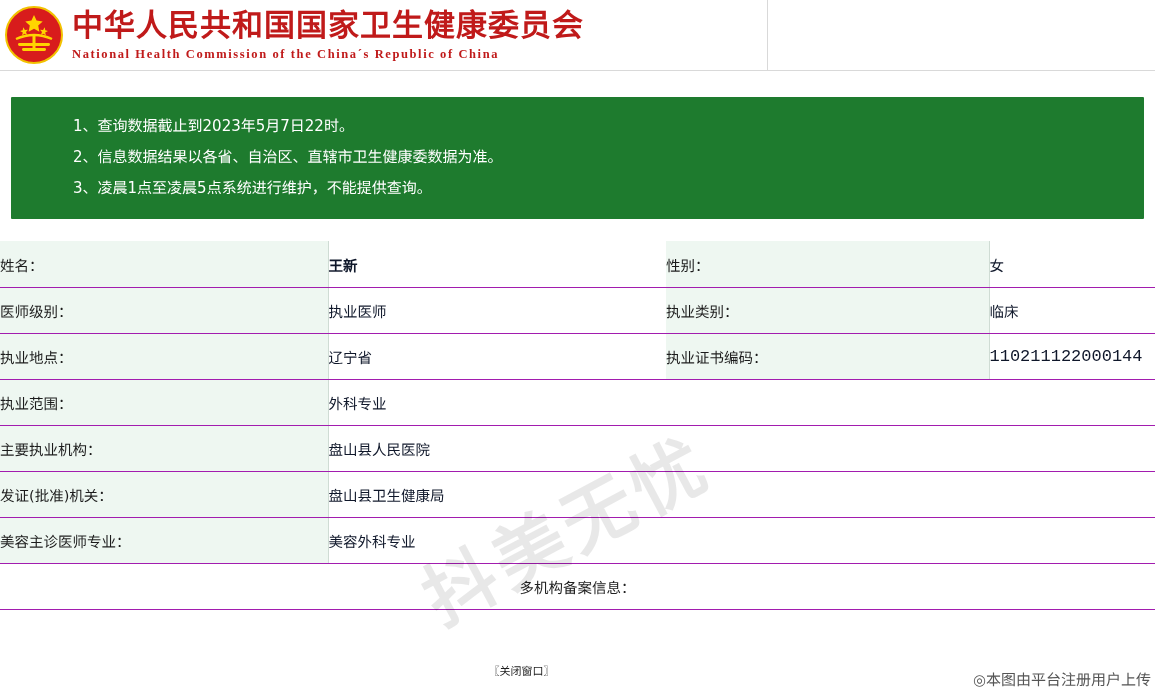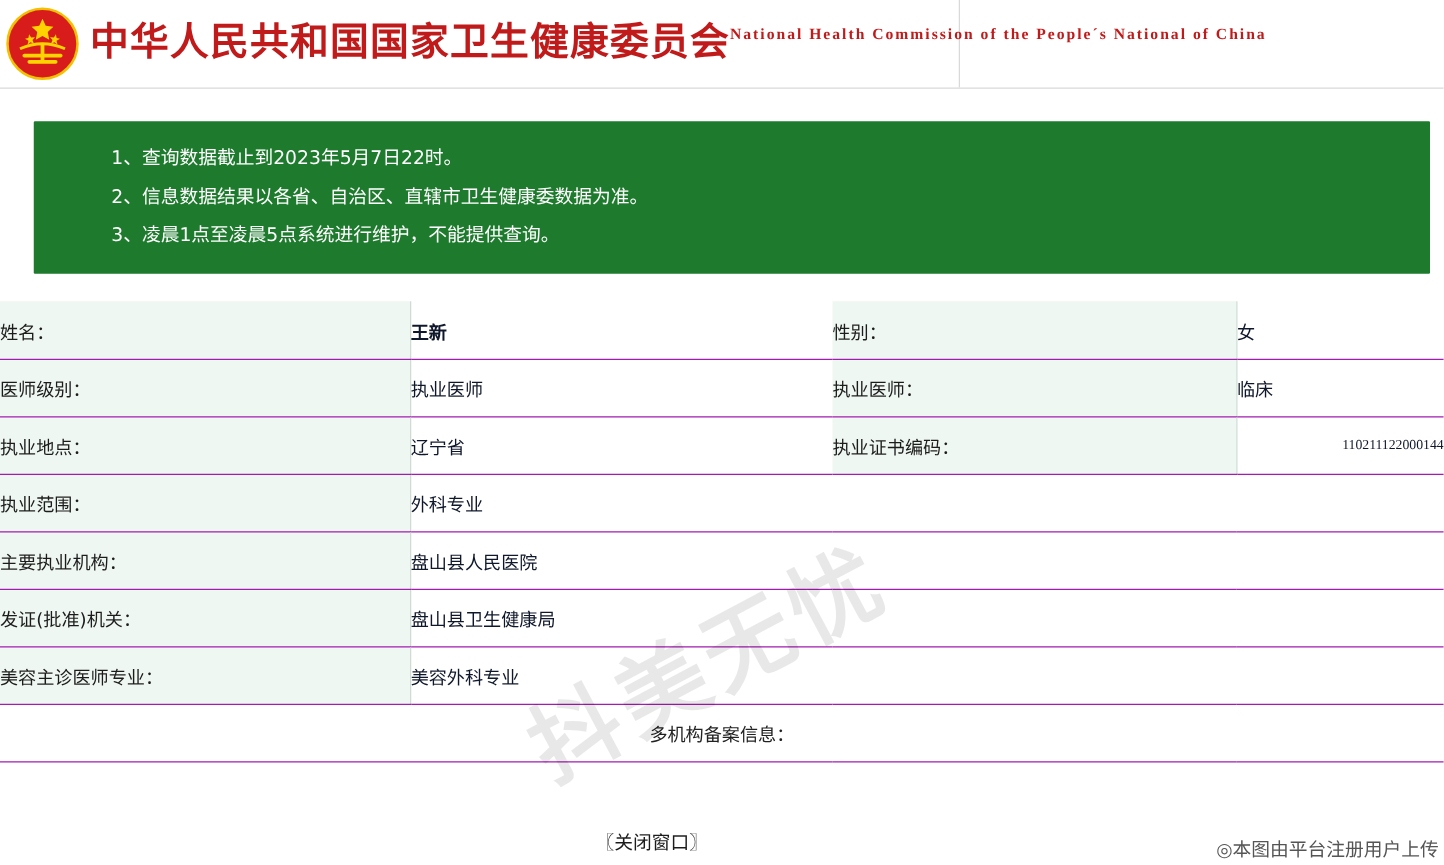--- a/index.html
+++ b/index.html
@@ -36,21 +36,21 @@
     width: 60px;
     height: 60px;
     margin-left: 4px;
     margin-right: 8px;
     flex: 0 0 auto;
     position: relative;
   }
   .emblem svg { display: block; }
   .header-text {
     display: flex;
-    flex-direction: row;
+    flex-direction: column;
   }
   .header-cn {
     font-family: "DejaVu Sans", "Liberation Sans", sans-serif;
     font-size: 31px;
     font-weight: bold;
     color: #c01a1a;
     letter-spacing: 1px;
     line-height: 1.15;
     white-space: nowrap;
   }
@@ -67,21 +67,20 @@
 
   
   .notice-wrap {
     padding: 26px 11px 0 11px;
   }
   .notice {
     background: #1e7b2e;
     color: #ffffff;
     padding: 14px 16px 16px 0;
     border-radius: 1px;
-    margin-left: 16px;
   }
   .notice p {
     margin: 0;
     padding: 3px 0 3px 62px;
     font-family: "DejaVu Sans", "Liberation Sans", sans-serif;
     font-size: 15px;
     line-height: 1.65;
     white-space: nowrap;
   }
 
@@ -111,23 +110,22 @@
     border-right: 1px solid #cfdcd4;
     font-size: 14.5px;
   }
   td.value {
     background: #ffffff;
     padding-left: 12px;
     color: #0f172a;
   }
   td.value.bold { font-weight: bold; }
   td.value.num {
-    font-family: Liberation Serif, serif;
-    font-size: 11px;
-    text-align: right;
+    font-family: Liberation Mono, monospace;
+    font-size: 17px;
   }
   .col-l1 { width: 328px; }
   .col-v1 { width: 338px; }
   .col-l2 { width: 323px; }
   .col-v2 { width: 166px; }
 
   .multi-row td {
     text-align: center;
     font-size: 15px;
     height: 46px;
@@ -135,21 +133,21 @@
     border-bottom: 1px solid #cfdcd4;
     padding-right: 180px;
   }
 
   
   .close-row {
     text-align: center;
     padding-top: 52px;
     padding-right: 112px;
     font-family: "DejaVu Sans", "Liberation Sans", sans-serif;
-    font-size: 15px;
+    font-size: 11px;
     color: #1c1c1c;
   }
   .close-link {
     color: #1c1c1c;
     text-decoration: none;
     cursor: pointer;
   }
 
   
   .watermark {
@@ -188,21 +186,21 @@
         <path d="M16 26 l2.8 1.6 -0.8 3.1 2.4 -2 2.8 1.2 -1.2 -2.9 2-2.3 -3.1 .3 -1.6 -2.7 -0.6 3z" fill="#ffd400"></path>
         <path d="M44 26 l-2.8 1.6 .8 3.1 -2.4 -2 -2.8 1.2 1.2 -2.9 -2 -2.3 3.1 .3 1.6 -2.7 .6 3z" fill="#ffd400"></path>
         <rect x="14" y="38" width="32" height="3" rx="1.4" fill="#ffd400"></rect>
         <rect x="18" y="43" width="24" height="3" rx="1.4" fill="#ffd400"></rect>
         <rect x="28.5" y="31" width="3" height="13" fill="#ffd400"></rect>
         <path d="M12 34 q18 -8 36 0" stroke="#ffd400" stroke-width="2.4" fill="none"></path>
       </svg>
     </div>
     <div class="header-text">
       <div class="header-cn">中华人民共和国国家卫生健康委员会</div>
-      <div class="header-en">National Health Commission of the People´s National of China</div>
+      <div class="header-en">National Health Commission of the China´s Republic of China</div>
     </div>
   </div>
 </div>
 
 <div class="notice-wrap">
   <div class="notice">
     <p>1、查询数据截止到2023年5月7日22时。</p>
     <p>2、信息数据结果以各省、自治区、直辖市卫生健康委数据为准。</p>
     <p>3、凌晨1点至凌晨5点系统进行维护，不能提供查询。</p>
   </div>
@@ -219,21 +217,21 @@
     <tbody>
       <tr>
         <td class="label">姓名：</td>
         <td class="value bold">王新</td>
         <td class="label">性别：</td>
         <td class="value">女</td>
       </tr>
       <tr>
         <td class="label">医师级别：</td>
         <td class="value">执业医师</td>
-        <td class="label">执业医师：</td>
+        <td class="label">执业类别：</td>
         <td class="value">临床</td>
       </tr>
       <tr>
         <td class="label">执业地点：</td>
         <td class="value">辽宁省</td>
         <td class="label">执业证书编码：</td>
         <td class="value num">110211122000144</td>
       </tr>
       <tr>
         <td class="label">执业范围：</td>

